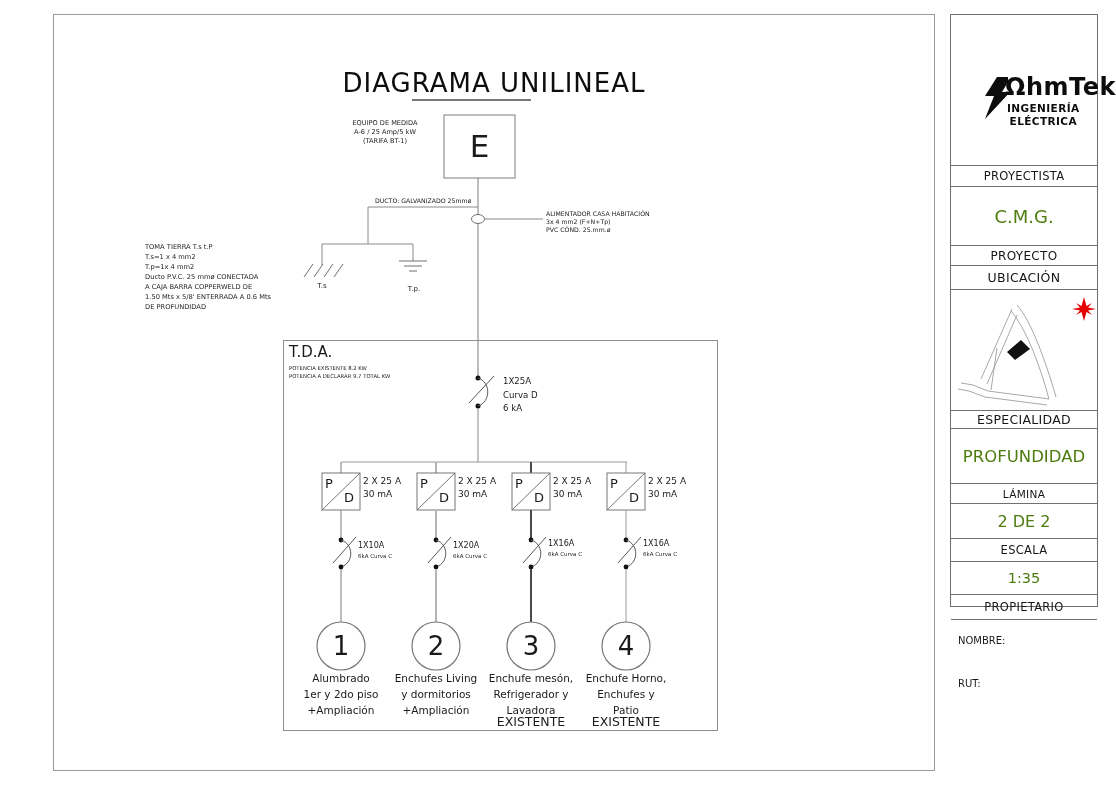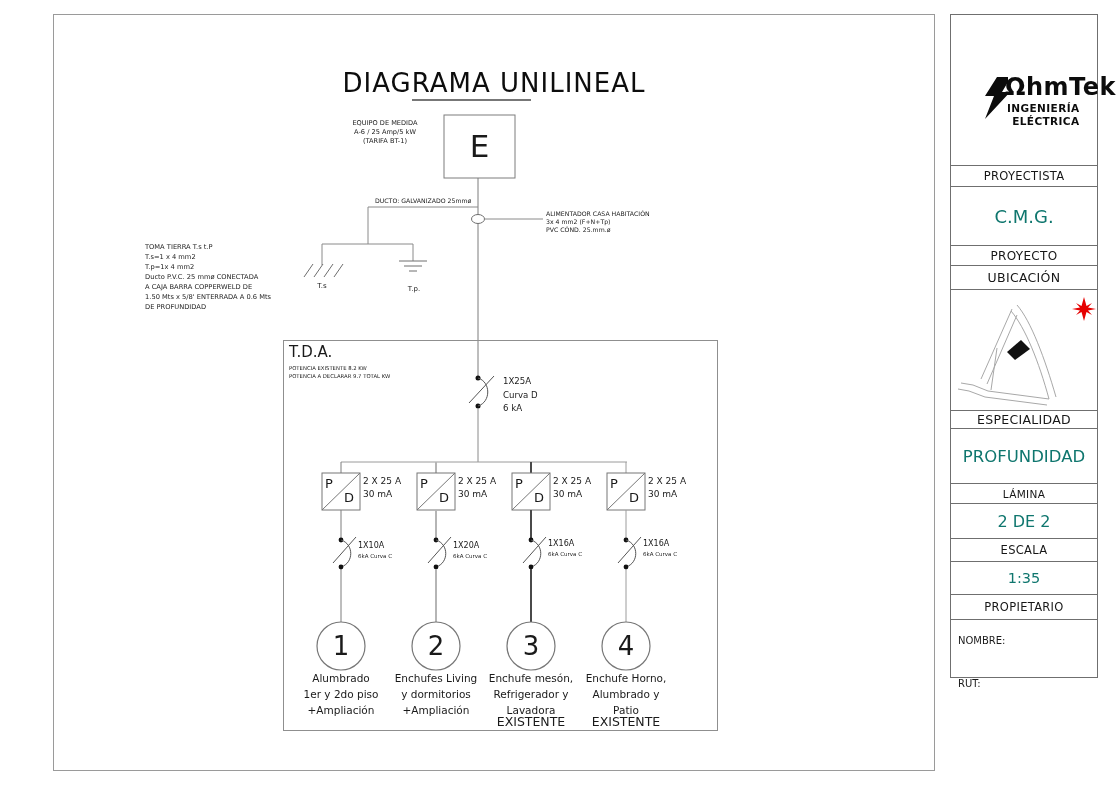--- a/index.html
+++ b/index.html
@@ -2,26 +2,26 @@
 <html><head>
 <meta charset="utf-8">
 <style>
   html,body{margin:0;padding:0;background:#fff;}
   #sheet{position:relative;width:1116px;height:787px;background:#fff;overflow:hidden;
          font-family:"DejaVu Sans","Liberation Sans",sans-serif;color:#1a1a1a;}
   .txt{position:absolute;white-space:pre-line;color:#1a1a1a;}
   .ctr{text-align:center;}
   svg{display:block;}
   
-  #titleblock{position:absolute;left:950px;top:14px;width:148px;height:664px;
+  #titleblock{position:absolute;left:950px;top:14px;width:148px;height:593px;
               border:1px solid #6f6f6f;box-sizing:border-box;display:flex;flex-direction:column;background:#fff;}
   .tb-sec{box-sizing:border-box;border-bottom:1px solid #6f6f6f;position:relative;flex:0 0 auto;
           display:flex;align-items:center;justify-content:center;text-align:center;}
   .tb-hdr{font-size:11.5px;letter-spacing:0.3px;color:#161616;}
-  .tb-val{color:#0f766e;}
+  .tb-val{color:#4d7c0f;}
   .tb-last{border-bottom:none;flex:1 1 auto;}
 </style>
 </head>
 <body>
 
 <div id="sheet">
 
   <svg width="948" height="787" style="position:absolute;left:0;top:0">
 
     <rect x="53.5" y="14.5" width="881" height="756" fill="none" stroke="#9a9a9a" stroke-width="1"></rect>
@@ -188,32 +188,32 @@
   <div class="txt ctr" style="left:471px;top:714px;width:120px;font-size:12.5px">EXISTENTE</div>
 
   <div class="txt" style="left:610px;top:476px;font-size:13px">P</div>
   <div class="txt" style="left:629px;top:490px;font-size:13px">D</div>
   <div class="txt" style="left:648px;top:475px;font-size:9px;line-height:13px">2 X 25 A
 30 mA</div>
   <div class="txt" style="left:643px;top:539px;font-size:8px">1X16A</div>
   <div class="txt" style="left:643px;top:551px;font-size:5.5px">6kA Curva C</div>
   <div class="txt ctr" style="left:602px;top:622px;width:48px;height:48px;font-size:26px;line-height:48px">4</div>
   <div class="txt ctr" style="left:566px;top:670px;width:120px;font-size:10.5px;line-height:16px">Enchufe Horno,
-Alumbrado y
+Enchufes y
 Patio</div>
   <div class="txt ctr" style="left:566px;top:714px;width:120px;font-size:12.5px">EXISTENTE</div>
 
   <div id="titleblock">
 
     <div class="tb-sec" style="height:151px">
       <svg width="26" height="44" style="position:absolute;left:31px;top:62px">
         <polygon points="15,0 29,0 20,15 28,15 3,42 12,19 3,19" fill="#0c0c0c"></polygon>
       </svg>
       <div class="txt" style="left:54px;top:58px;font-size:24px;font-weight:700;color:#0c0c0c;letter-spacing:0.5px">ΩhmTek</div>
-      <div class="txt" style="left:56px;top:87px;font-size:10.5px;font-weight:700;line-height:13px;letter-spacing:0.4px;text-align:right;color:#0c0c0c">INGENIERÍA
+      <div class="txt" style="left:56px;top:87px;font-size:10.5px;font-weight:700;line-height:13px;letter-spacing:0.4px;text-align:center;color:#0c0c0c">INGENIERÍA
 ELÉCTRICA</div>
     </div>
 
     <div class="tb-sec tb-hdr" style="height:21px">PROYECTISTA</div>
     <div class="tb-sec tb-val" style="height:59px;font-size:18px">C.M.G.</div>
 
     <div class="tb-sec tb-hdr" style="height:20px;font-size:12px">PROYECTO</div>
 
     <div class="tb-sec tb-hdr" style="height:24px;font-size:12.5px">UBICACIÓN</div>
 

